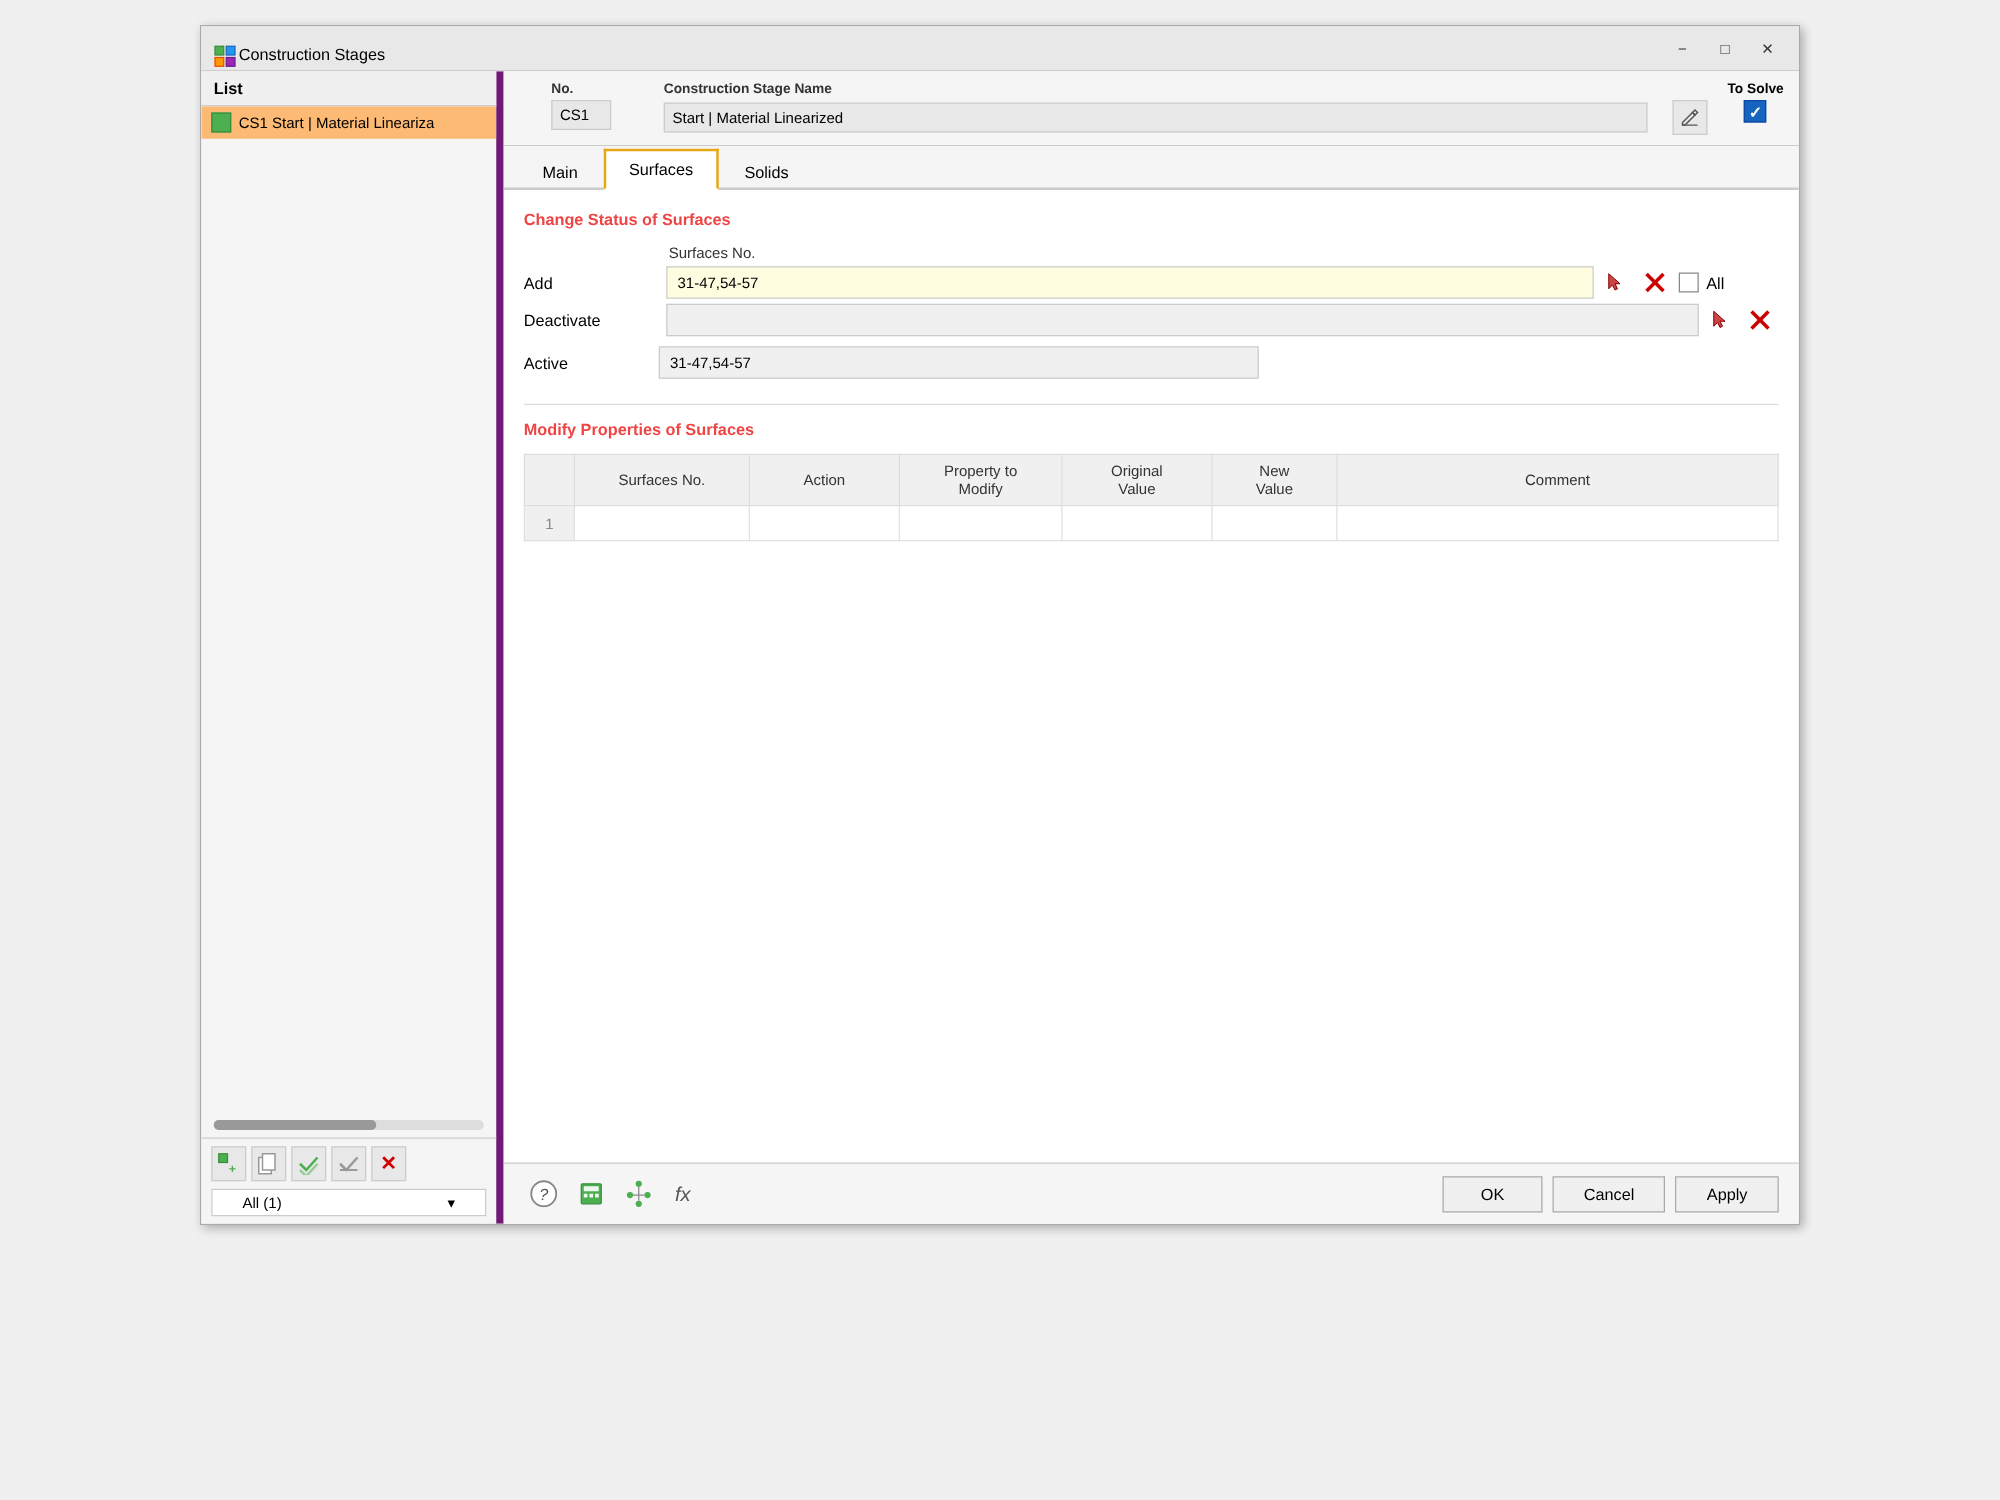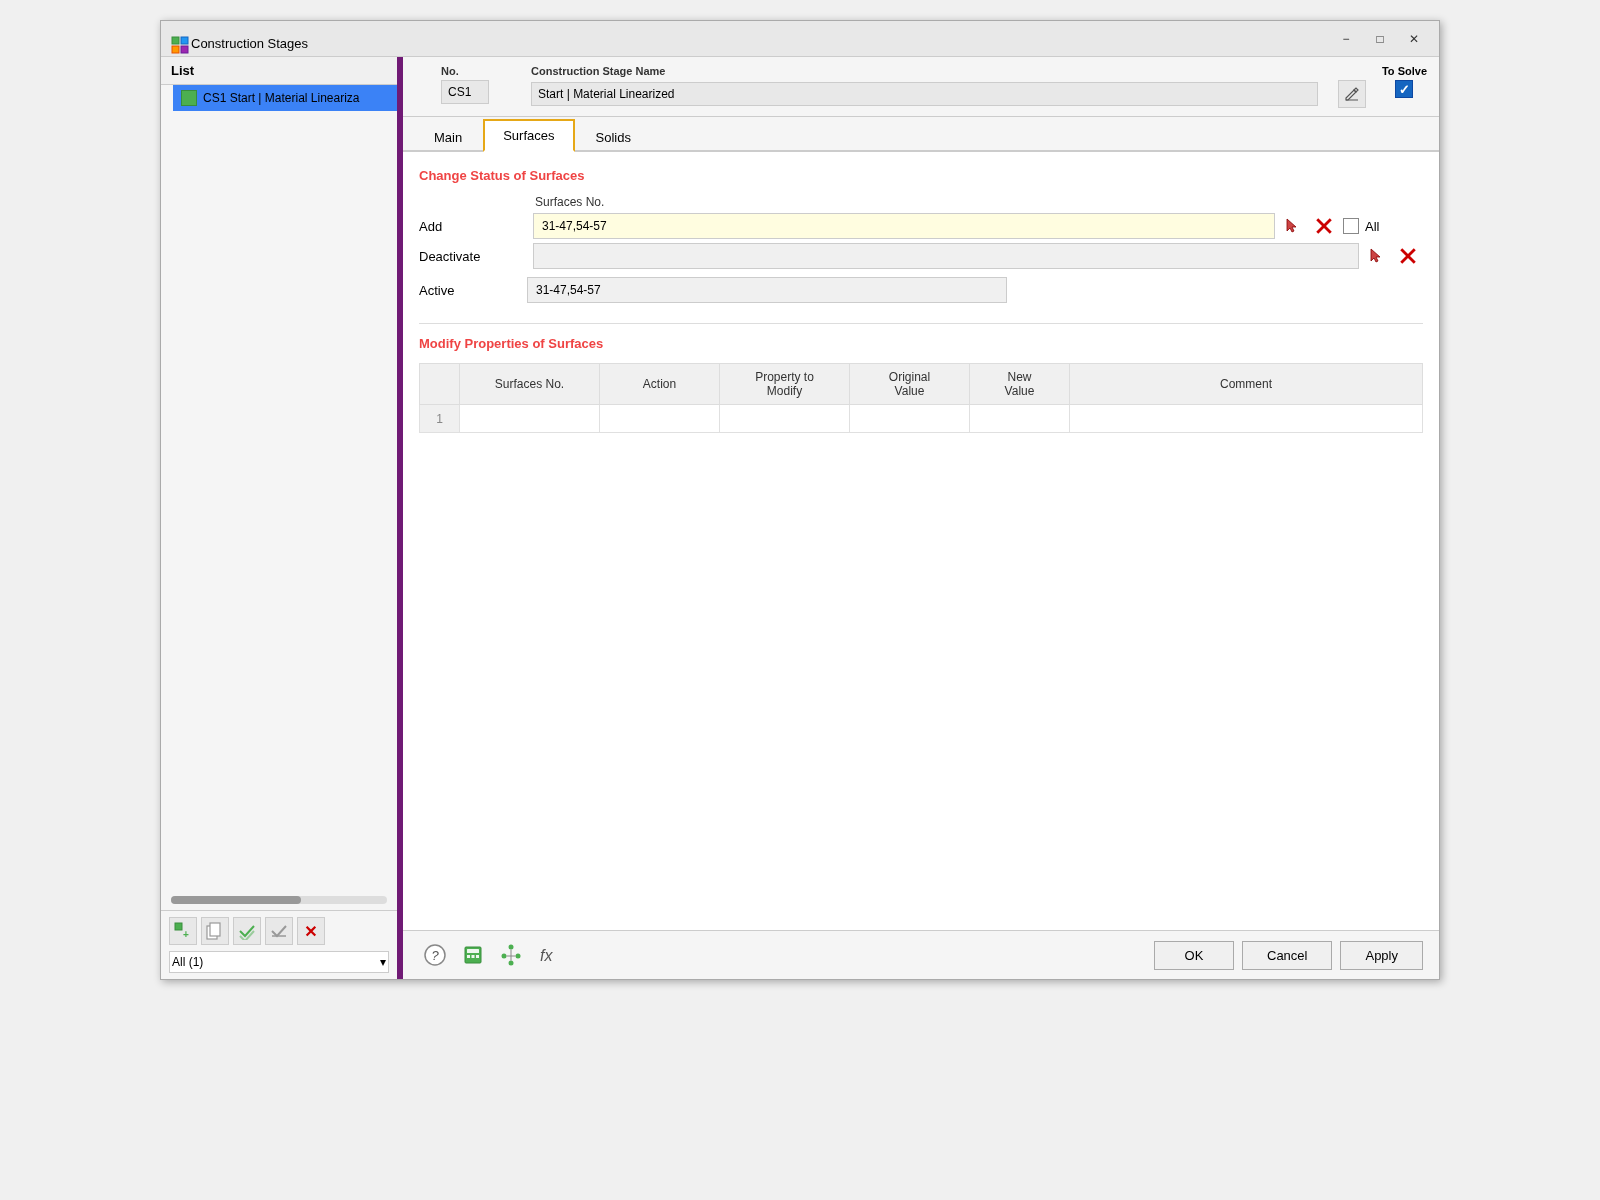--- a/index.html
+++ b/index.html
@@ -88,21 +88,21 @@
       flex: 1;
       overflow-y: auto;
     }
     .sidebar-item {
       display: flex;
       align-items: center;
       padding: 5px 8px;
       gap: 6px;
       cursor: pointer;
     }
-    .sidebar-item.selected { background: #3b82f6; margin-left: 12px; }
+    .sidebar-item.selected { background: #fdba74; }
     .sidebar-item-color {
       width: 16px;
       height: 16px;
       background: #4CAF50;
       border: 1px solid #388E3C;
       flex-shrink: 0;
     }
     .sidebar-item-label {
       font-size: 12px;
       white-space: nowrap;
@@ -145,21 +145,21 @@
       font-size: 14px;
     }
     .sidebar-tool-btn.red-x {
       color: #cc0000;
     }
     .sidebar-dropdown {
       display: flex;
       align-items: center;
       border: 1px solid #ccc;
       background: white;
-      padding: 3px 2px;
+      padding: 3px 24px;
       flex: 1;
       justify-content: space-between;
       cursor: pointer;
       font-size: 12px;
     }
 
     
     .main-panel {
       flex: 1;
       display: flex;

